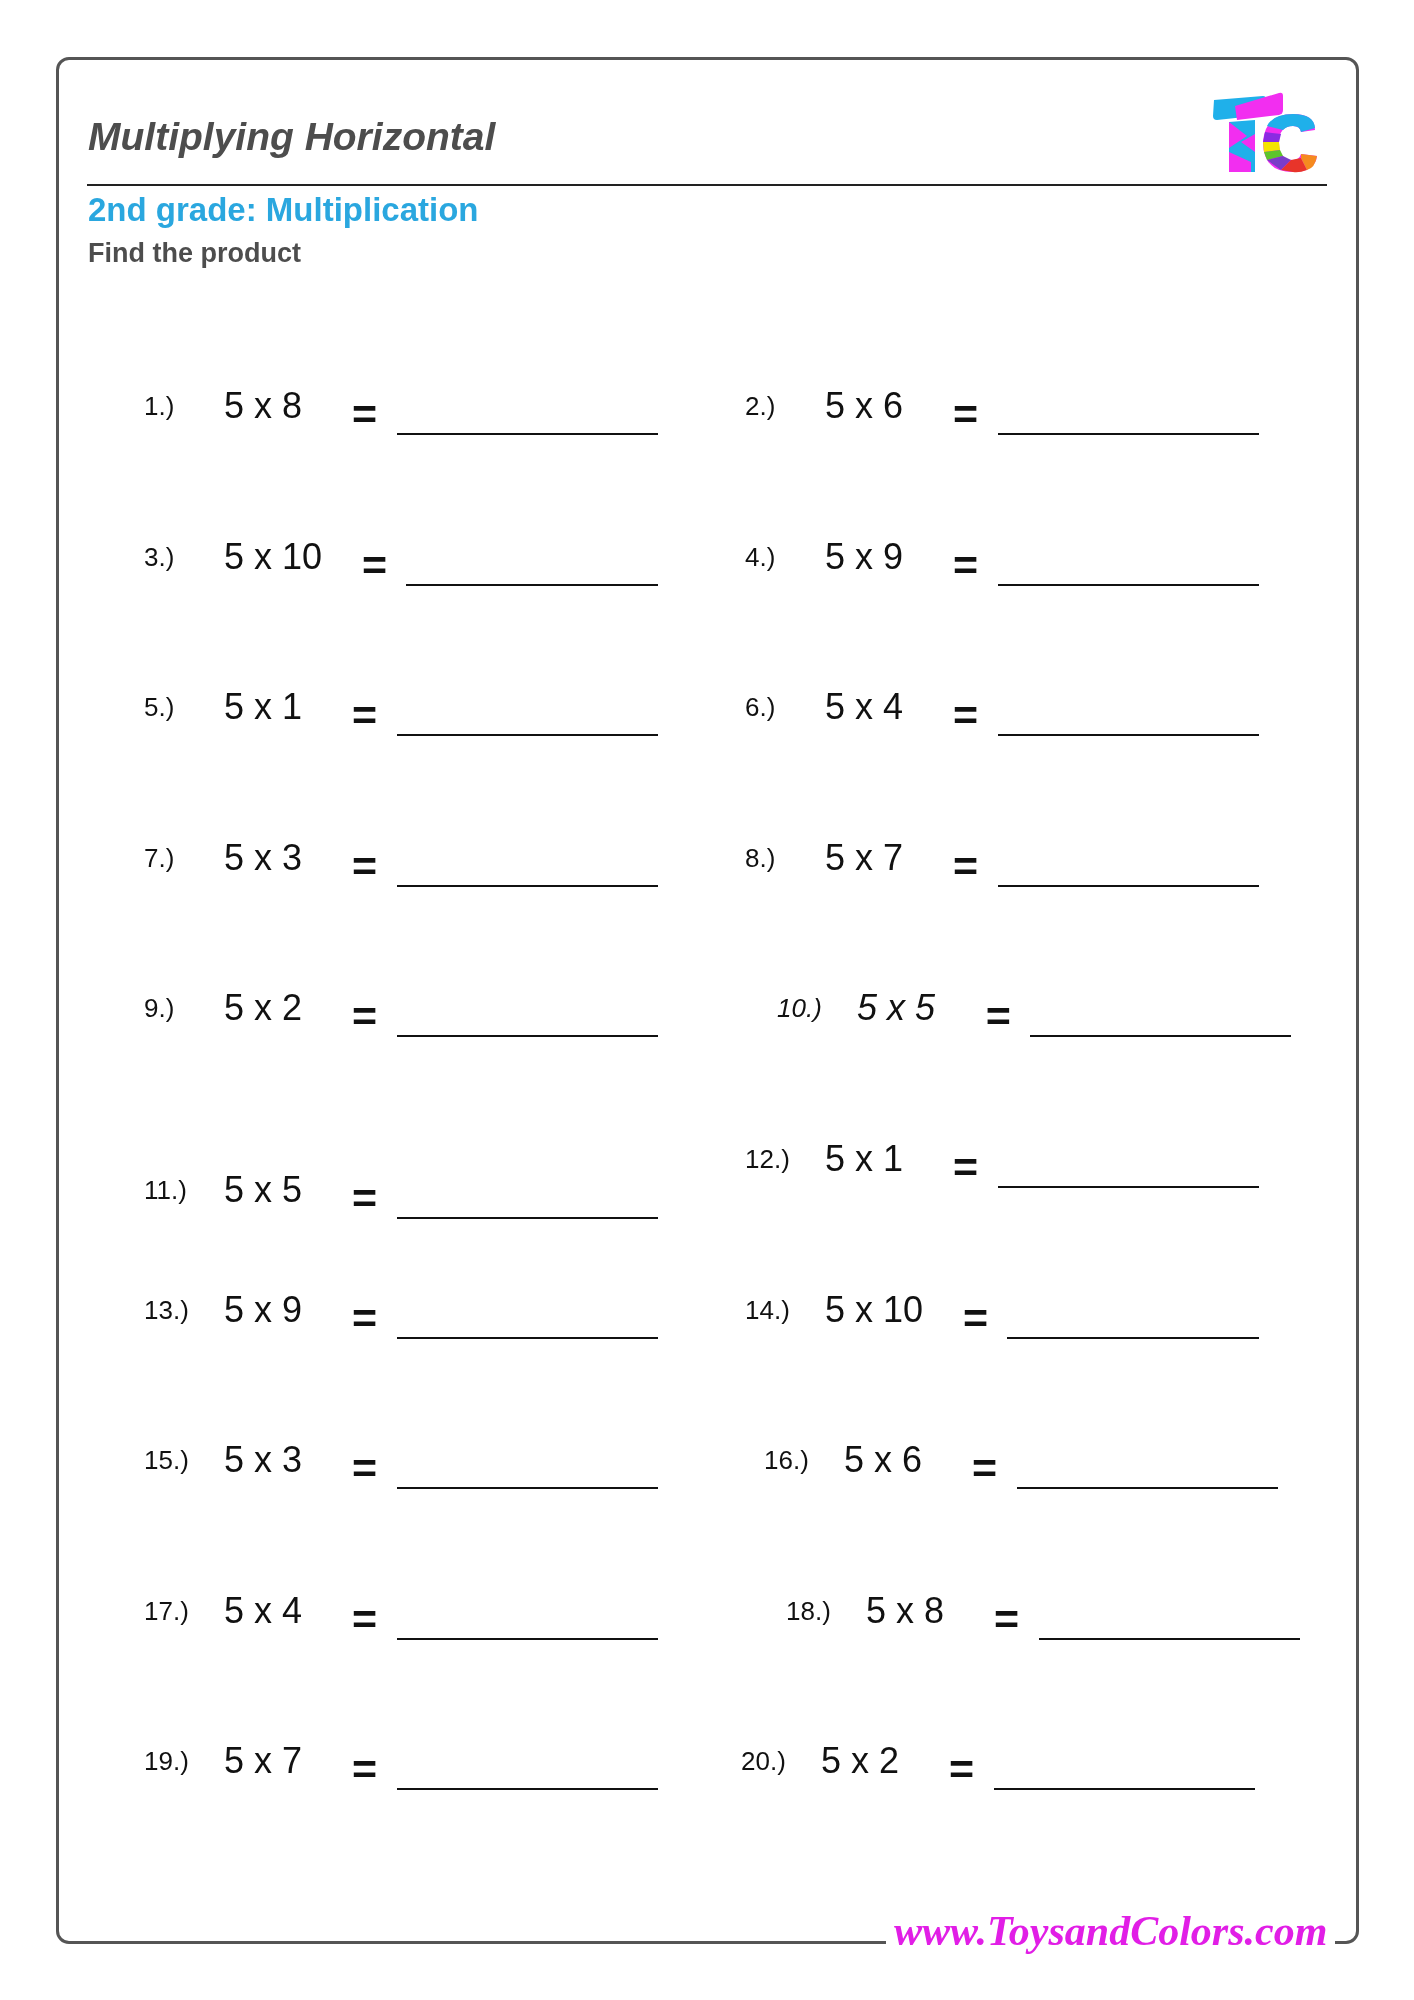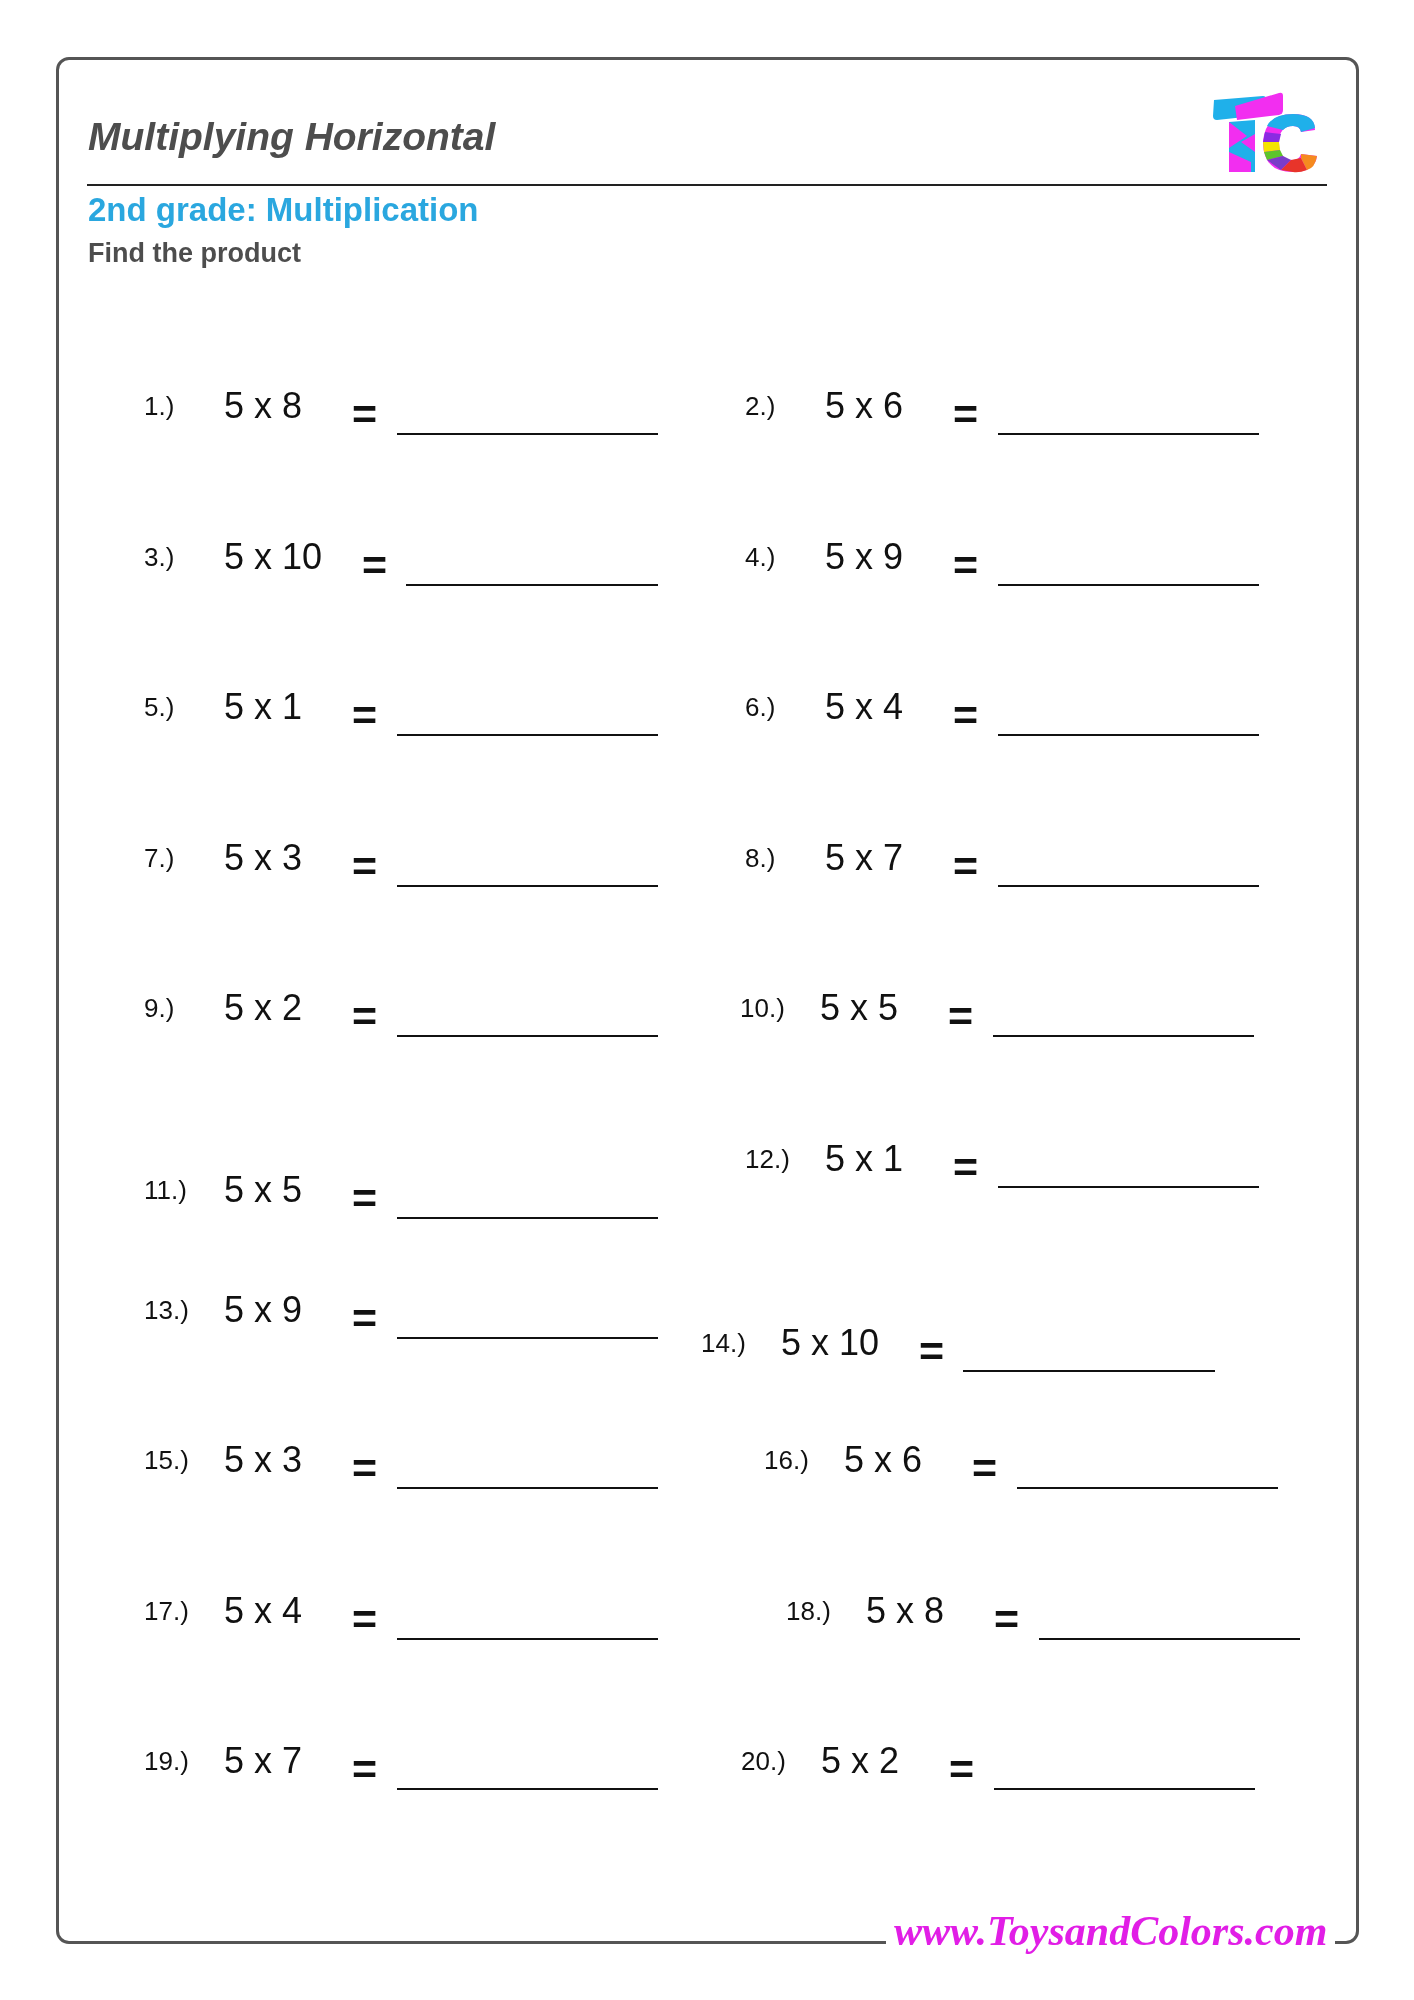--- a/index.html
+++ b/index.html
@@ -112,21 +112,21 @@
     <span class="eq">=</span>
     <div class="answer"></div>
   </div>
 
   <div class="problem" style="left:144px;top:986px;">
     <span class="num">9.)</span>
     <span class="expr">5 x 2</span>
     <span class="eq">=</span>
     <div class="answer"></div>
   </div>
-  <div class="problem" style="left:740px;top:986px;">
+  <div class="problem" style="left:777px;top:986px;font-style:italic;">
     <span class="num">10.)</span>
     <span class="expr">5 x 5</span>
     <span class="eq">=</span>
     <div class="answer"></div>
   </div>
 
   <div class="problem" style="left:144px;top:1168px;">
     <span class="num">11.)</span>
     <span class="expr">5 x 5</span>
     <span class="eq">=</span>
@@ -138,21 +138,21 @@
     <span class="eq">=</span>
     <div class="answer"></div>
   </div>
 
   <div class="problem" style="left:144px;top:1288px;text-align:right;">
     <span class="num">13.)</span>
     <span class="expr">5 x 9</span>
     <span class="eq">=</span>
     <div class="answer"></div>
   </div>
-  <div class="problem" style="left:701px;top:1288px;margin-top:33px;">
+  <div class="problem" style="left:745px;top:1288px;">
     <span class="num">14.)</span>
     <span class="expr">5 x 10</span>
     <span class="eq" style="left:218px;">=</span>
     <div class="answer" style="left:262px;width:252px;"></div>
   </div>
 
   <div class="problem" style="left:144px;top:1438px;">
     <span class="num">15.)</span>
     <span class="expr">5 x 3</span>
     <span class="eq">=</span>

